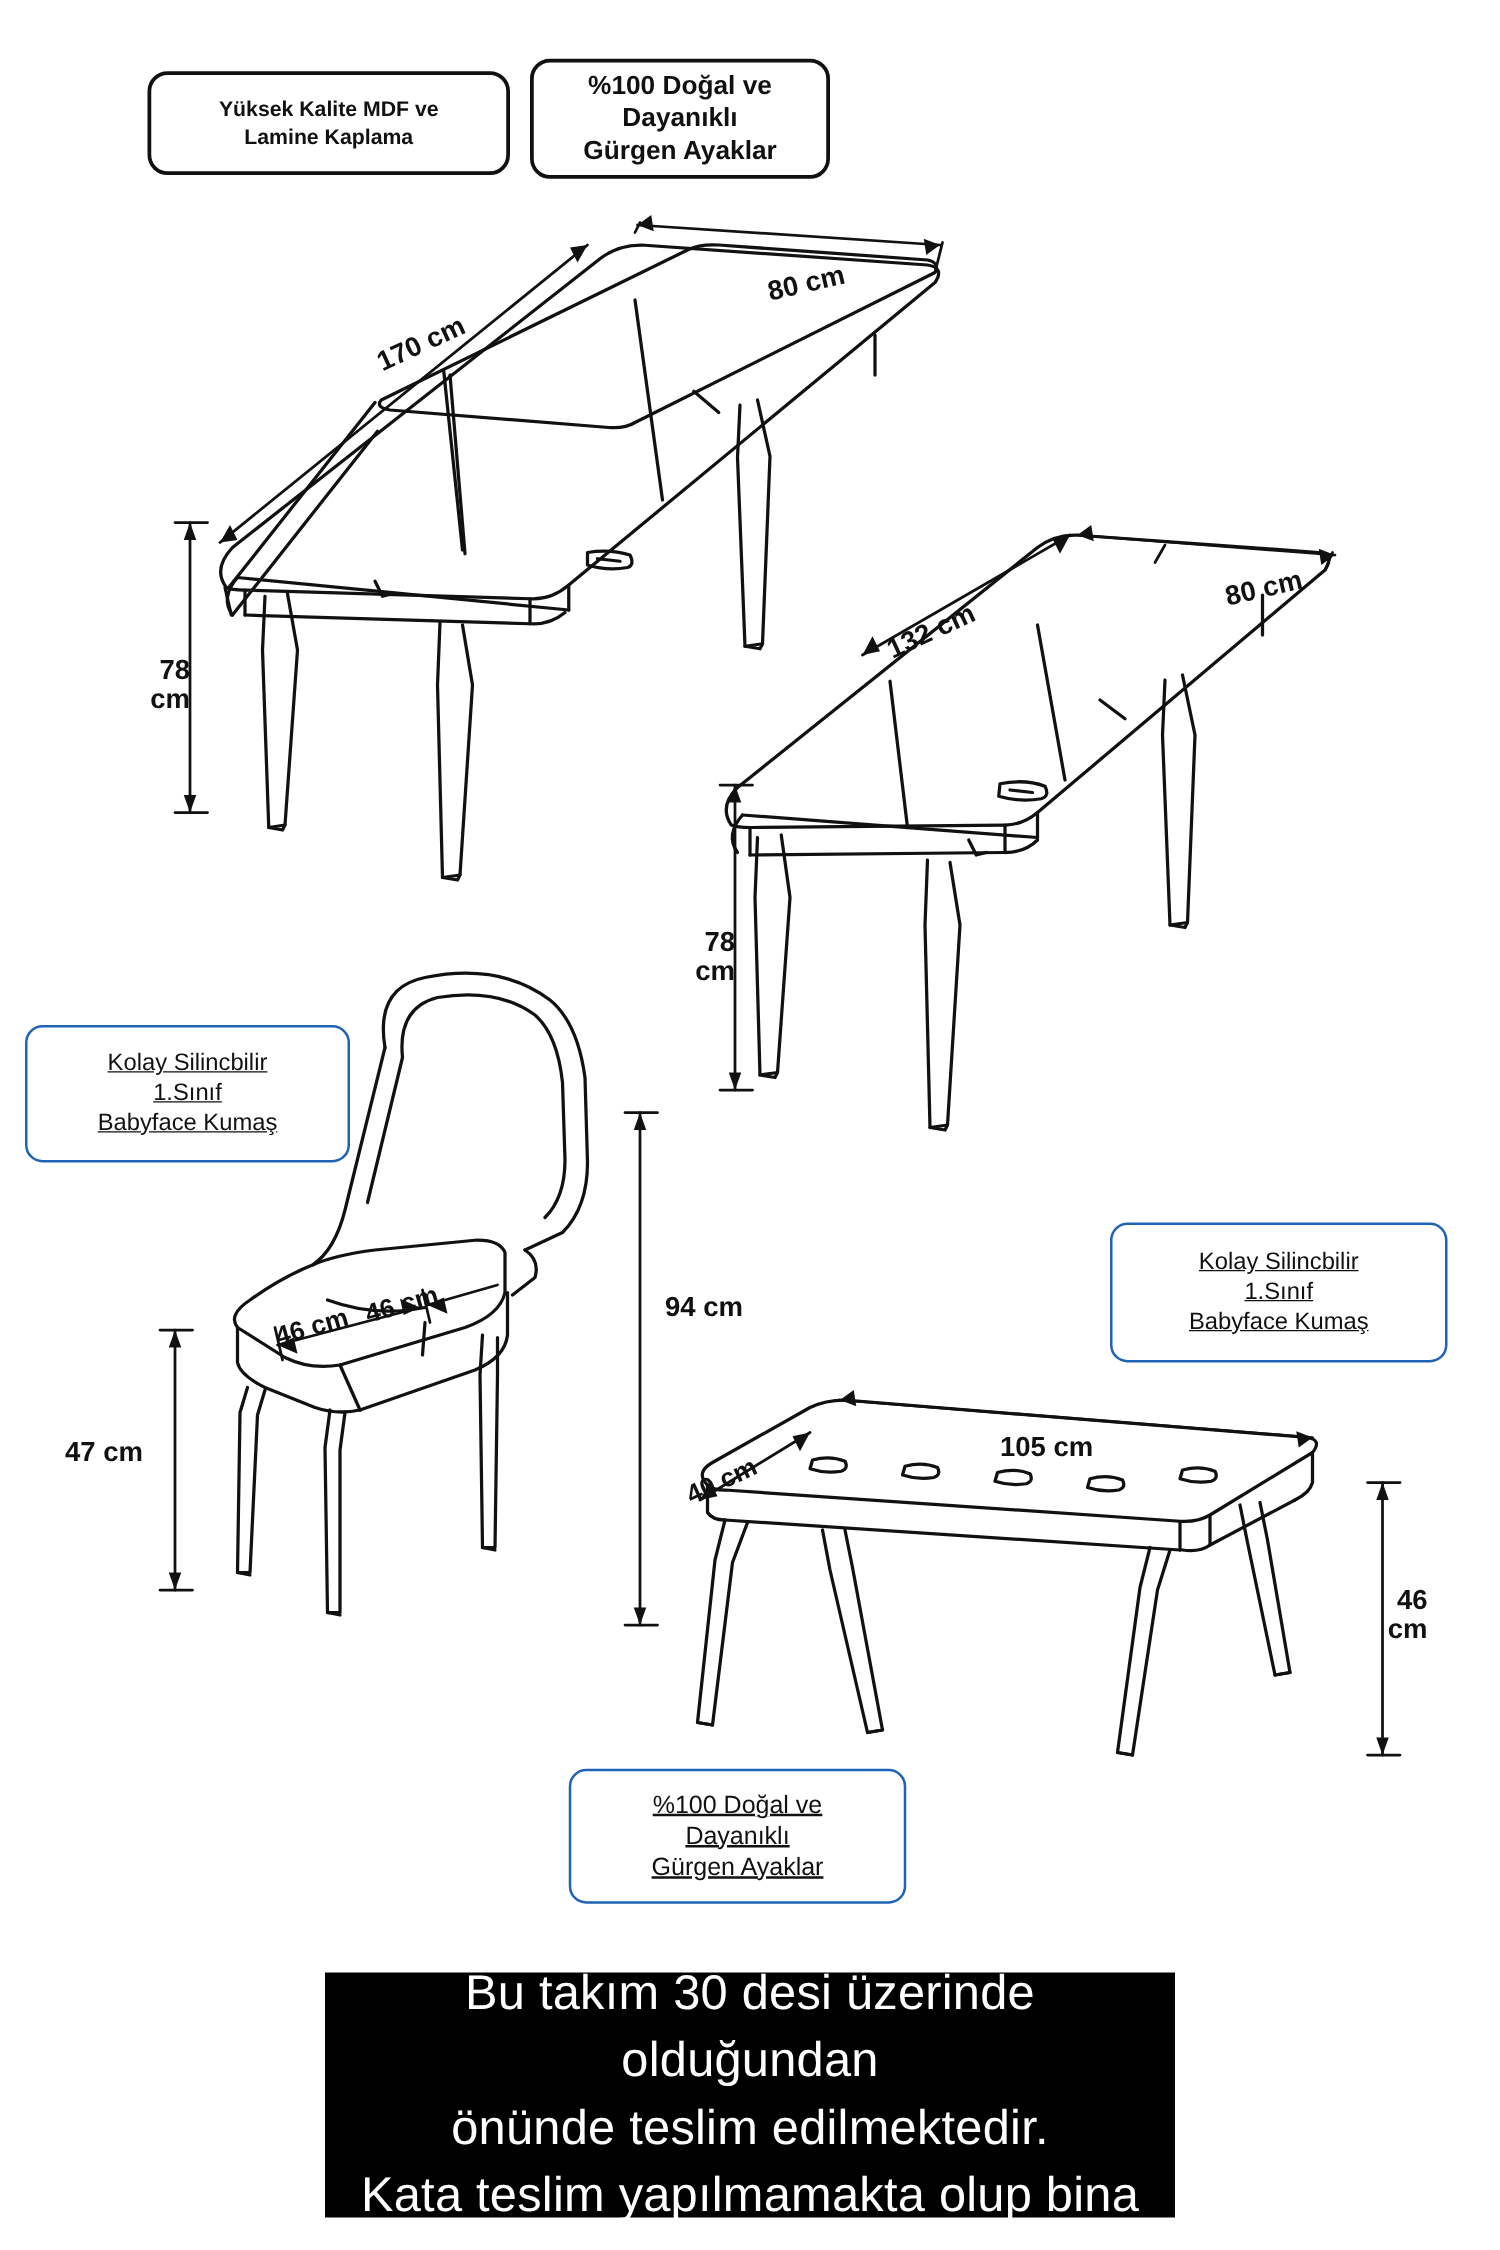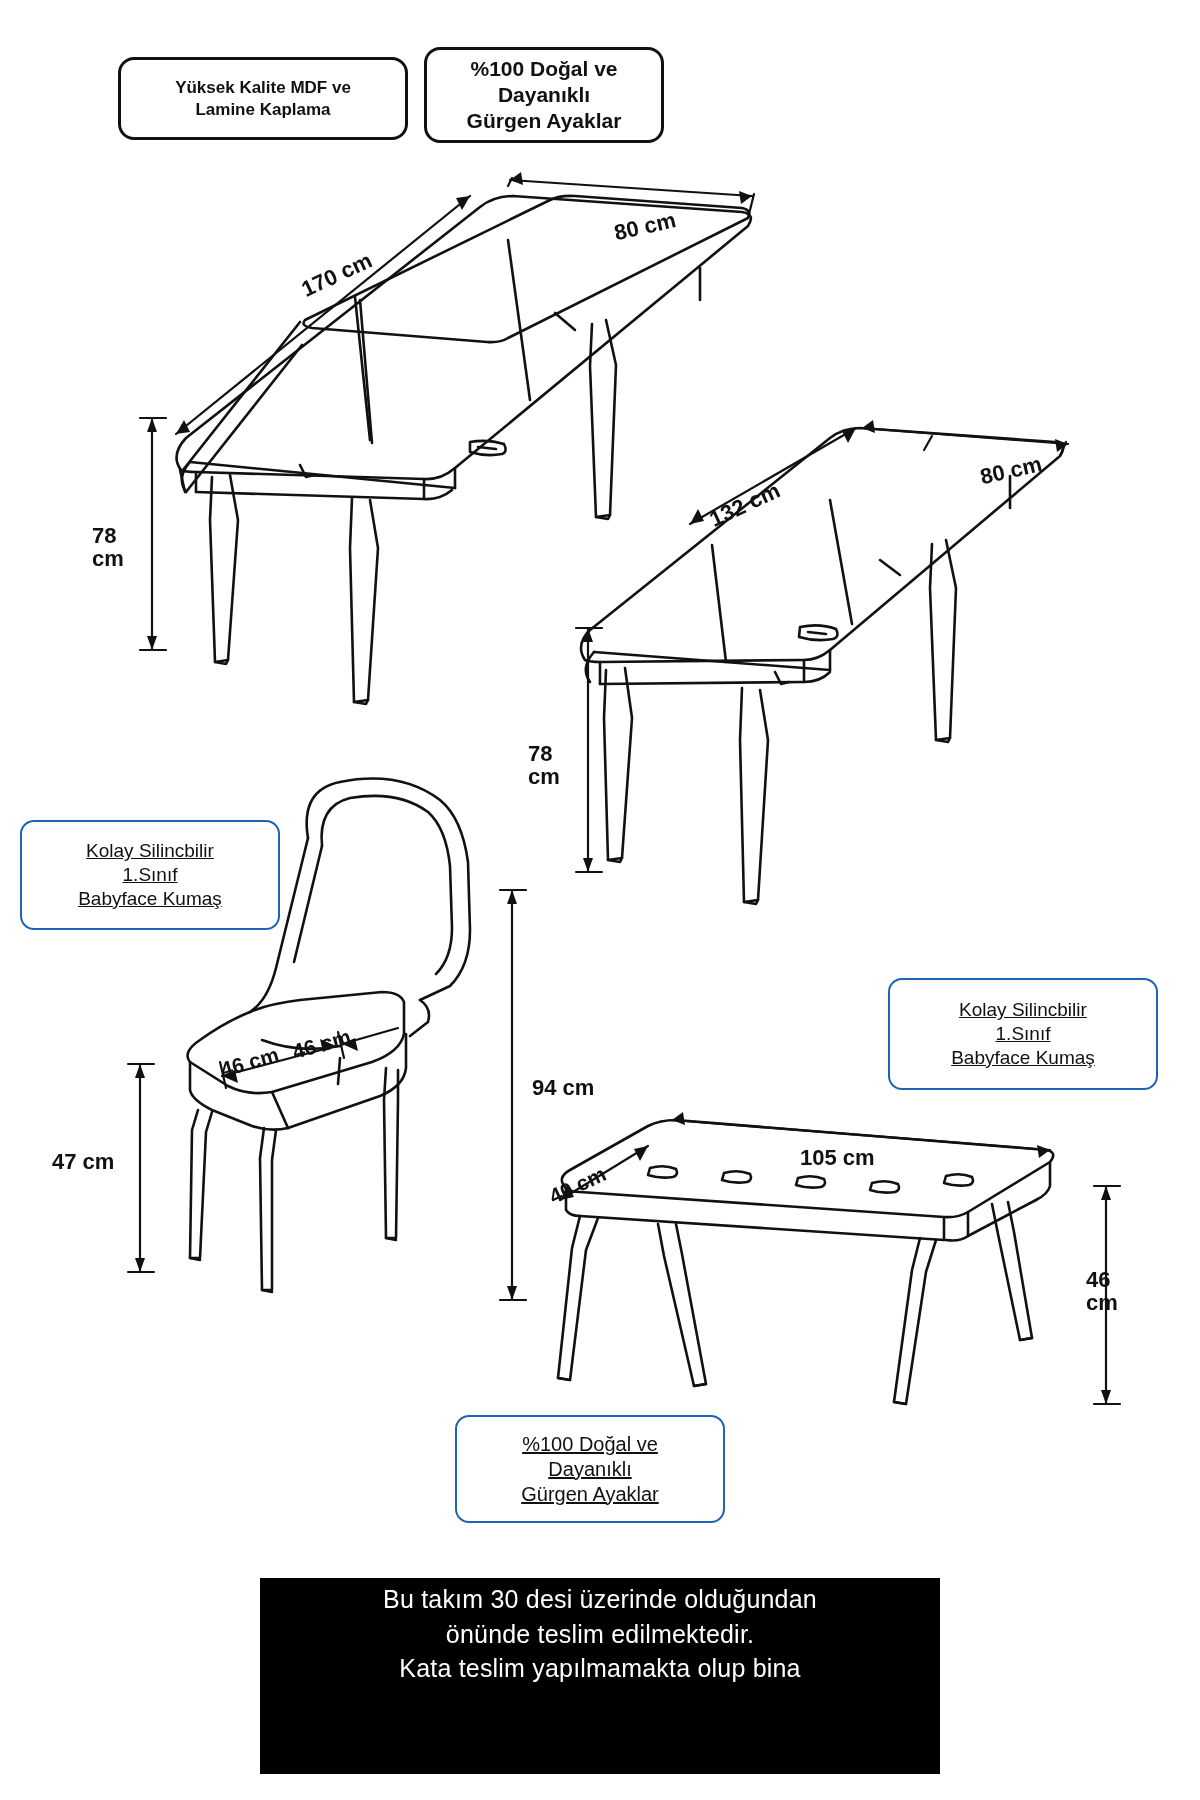--- a/index.html
+++ b/index.html
@@ -32,44 +32,44 @@
   .c1{left:118px;top:57px;width:290px;height:83px;font-size:17px;}
   .c2{left:424px;top:47px;width:240px;height:96px;font-size:21px;}
   .c3{left:20px;top:820px;width:260px;height:110px;font-size:19px;}
   .c4{left:888px;top:978px;width:270px;height:112px;font-size:19px;}
   .c5{left:455px;top:1415px;width:270px;height:108px;font-size:20px;}
 
   .footer{
     position:absolute;
     left:260px;top:1578px;width:680px;height:196px;
     background:#000;color:#fff;
-    display:flex;flex-direction:column;align-items:center;
+    display:flex;flex-direction:column;align-items:center;justify-content:center;
     text-align:center;
-    font-size:25px;
+    font-size:39px;
     line-height:1.38;
     font-weight:normal;
     letter-spacing:.2px;
     padding:4px 10px;
     box-sizing:border-box;
   }
   .footer span{display:block;}
 
   .dim{
     position:absolute;
     font-size:22px;
     font-weight:bold;
     color:#111;
     white-space:pre-line;
     line-height:1.05;
   }
   .dim.small{font-size:21px;}
   .rot-n25{transform:rotate(-25deg);transform-origin:left top;}
   .rot-n15{transform:rotate(-16deg);transform-origin:left top;}
   .rot-n12{transform:rotate(-13deg);transform-origin:left top;}
-  .center{text-align:left;}
+  .center{text-align:right;}
 </style>
 </head>
 <body>
 
 <div class="stage">
 
   <svg class="figures" viewBox="0 0 1200 1800">
     <g fill="none" stroke="#111" stroke-width="2.6" stroke-linejoin="round" stroke-linecap="round">
 
       <g>
@@ -283,21 +283,21 @@
 cm</div>
 
   <div class="dim rot-n25" style="left:706px;top:510px;">132 cm</div>
   <div class="dim rot-n12" style="left:978px;top:466px;">80 cm</div>
   <div class="dim center" style="left:528px;top:742px;width:60px;">78
 cm</div>
 
   <div class="dim small rot-n15" style="left:218px;top:1060px;">46 cm</div>
   <div class="dim small rot-n15" style="left:290px;top:1042px;">46 cm</div>
   <div class="dim" style="left:52px;top:1150px;">47 cm</div>
-  <div class="dim" style="left:532px;top:1076px;">94 cm</div>
+  <div class="dim" style="left:532px;top:1034px;">94 cm</div>
 
   <div class="dim" style="left:800px;top:1146px;text-align:right;">105 cm</div>
   <div class="dim small rot-n25" style="left:546px;top:1188px;">40 cm</div>
   <div class="dim center" style="left:1086px;top:1268px;width:56px;">46
 cm</div>
 
   <div class="footer">
     <span>Bu takım 30 desi üzerinde olduğundan</span>
     <span>önünde teslim edilmektedir.</span>
     <span>Kata teslim yapılmamakta olup bina</span>

